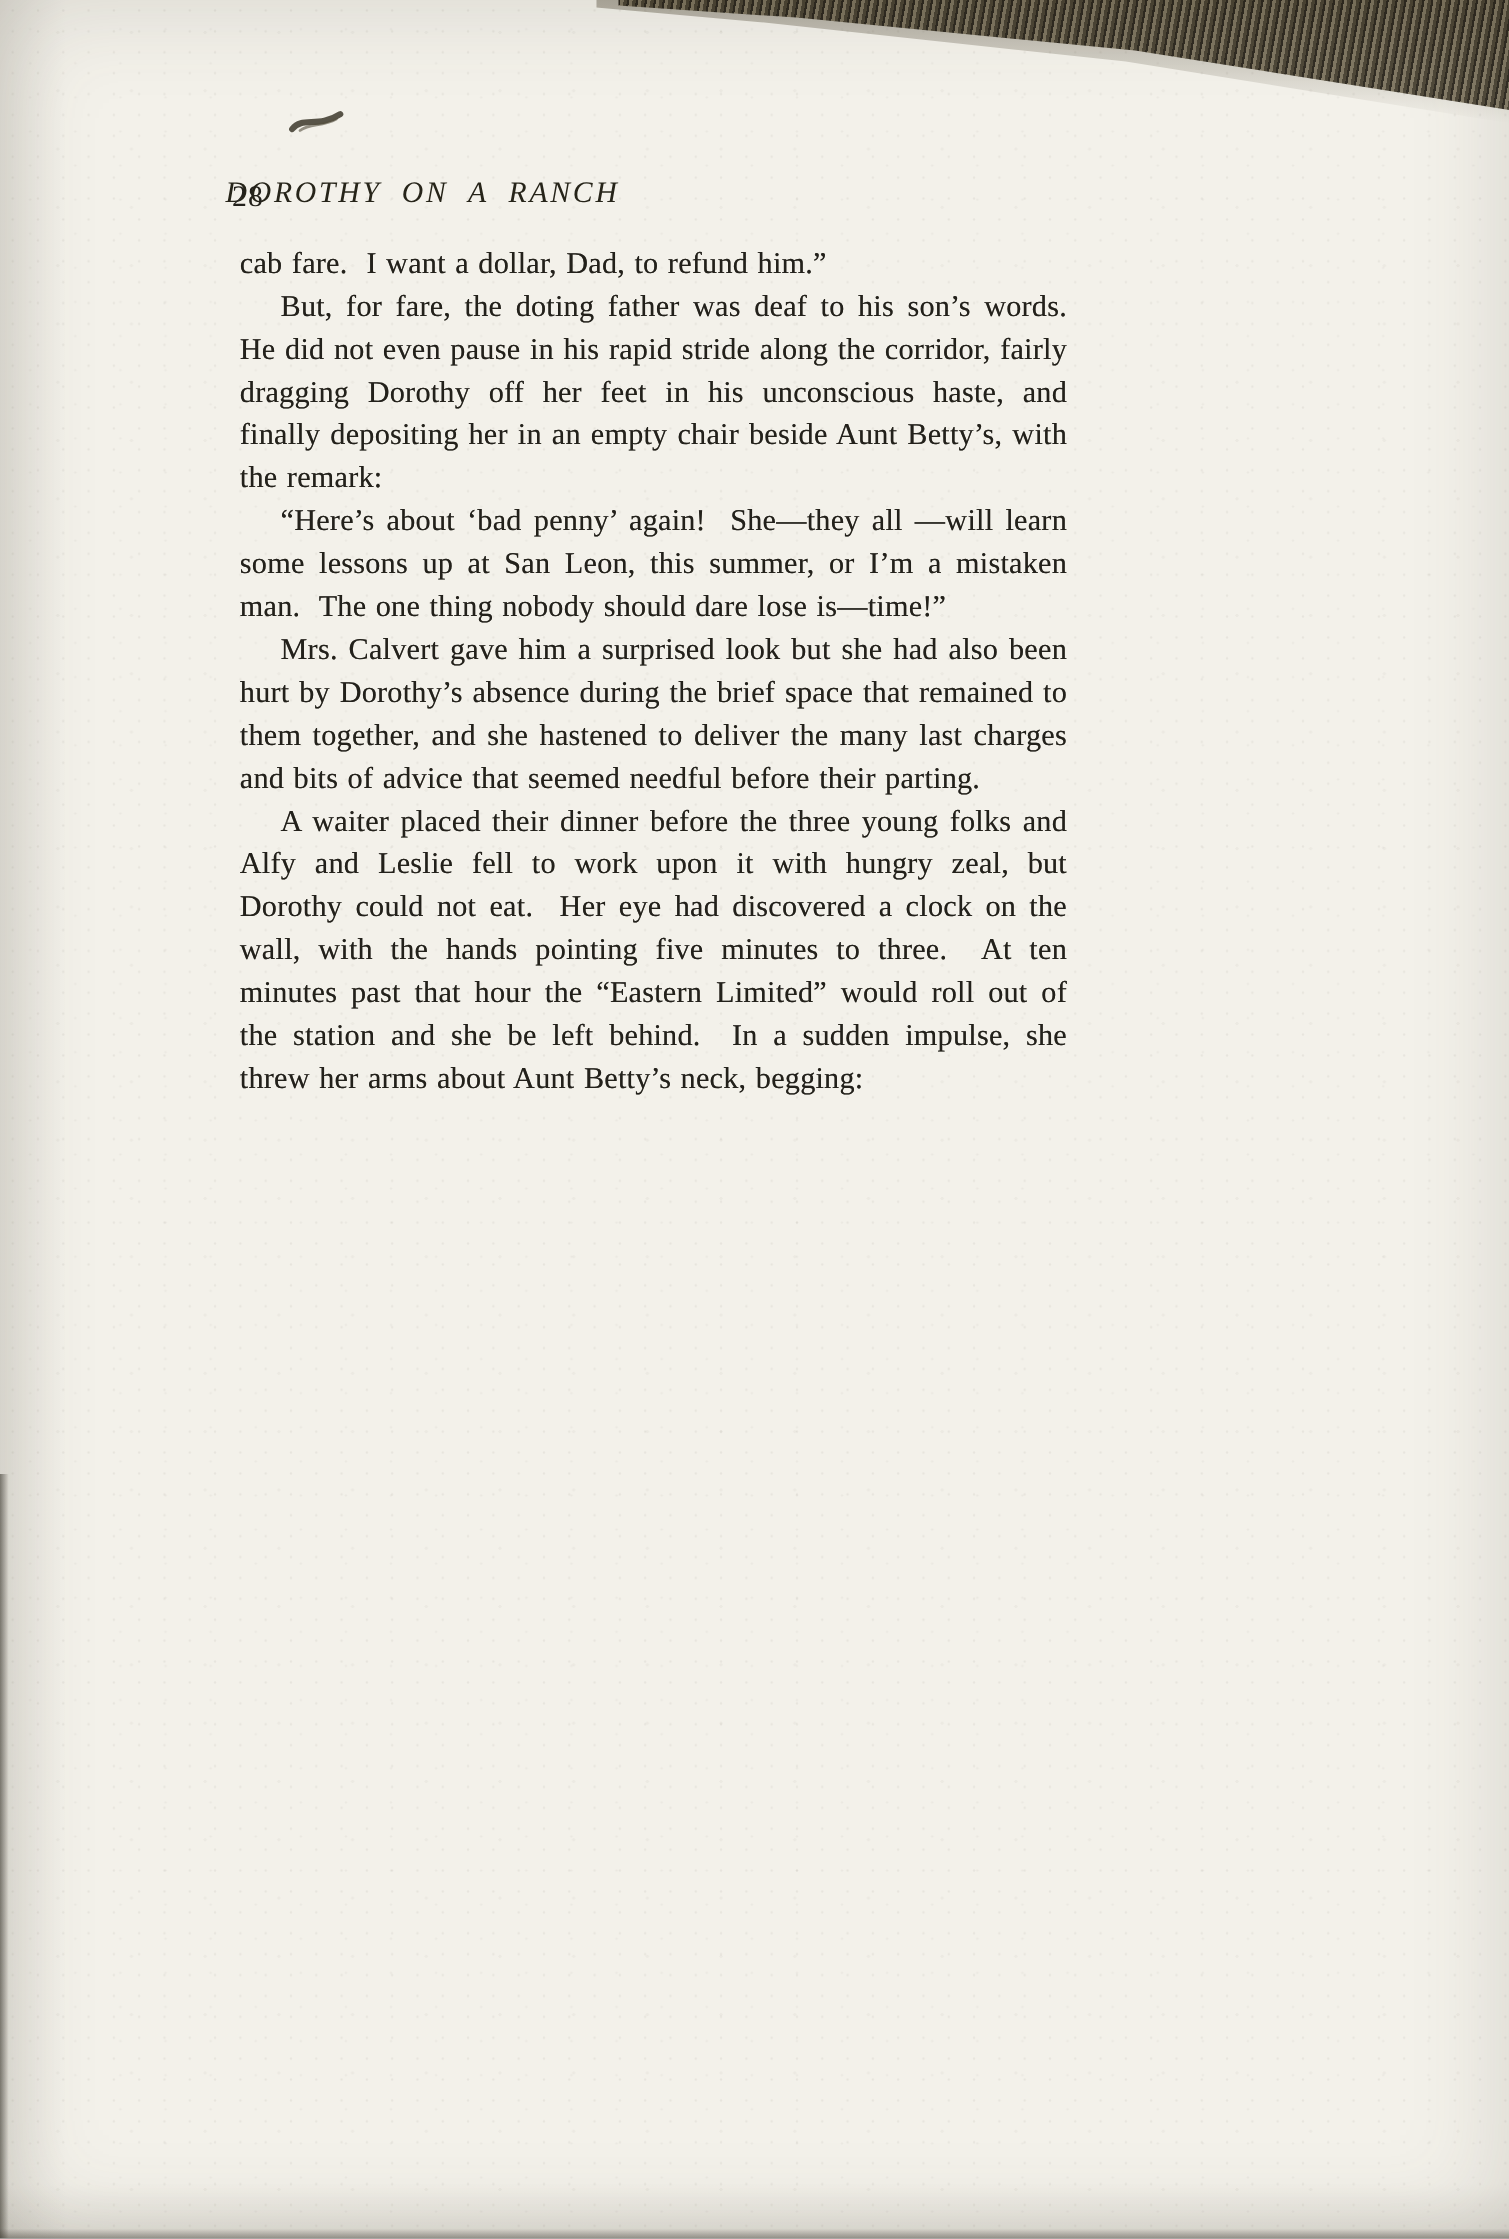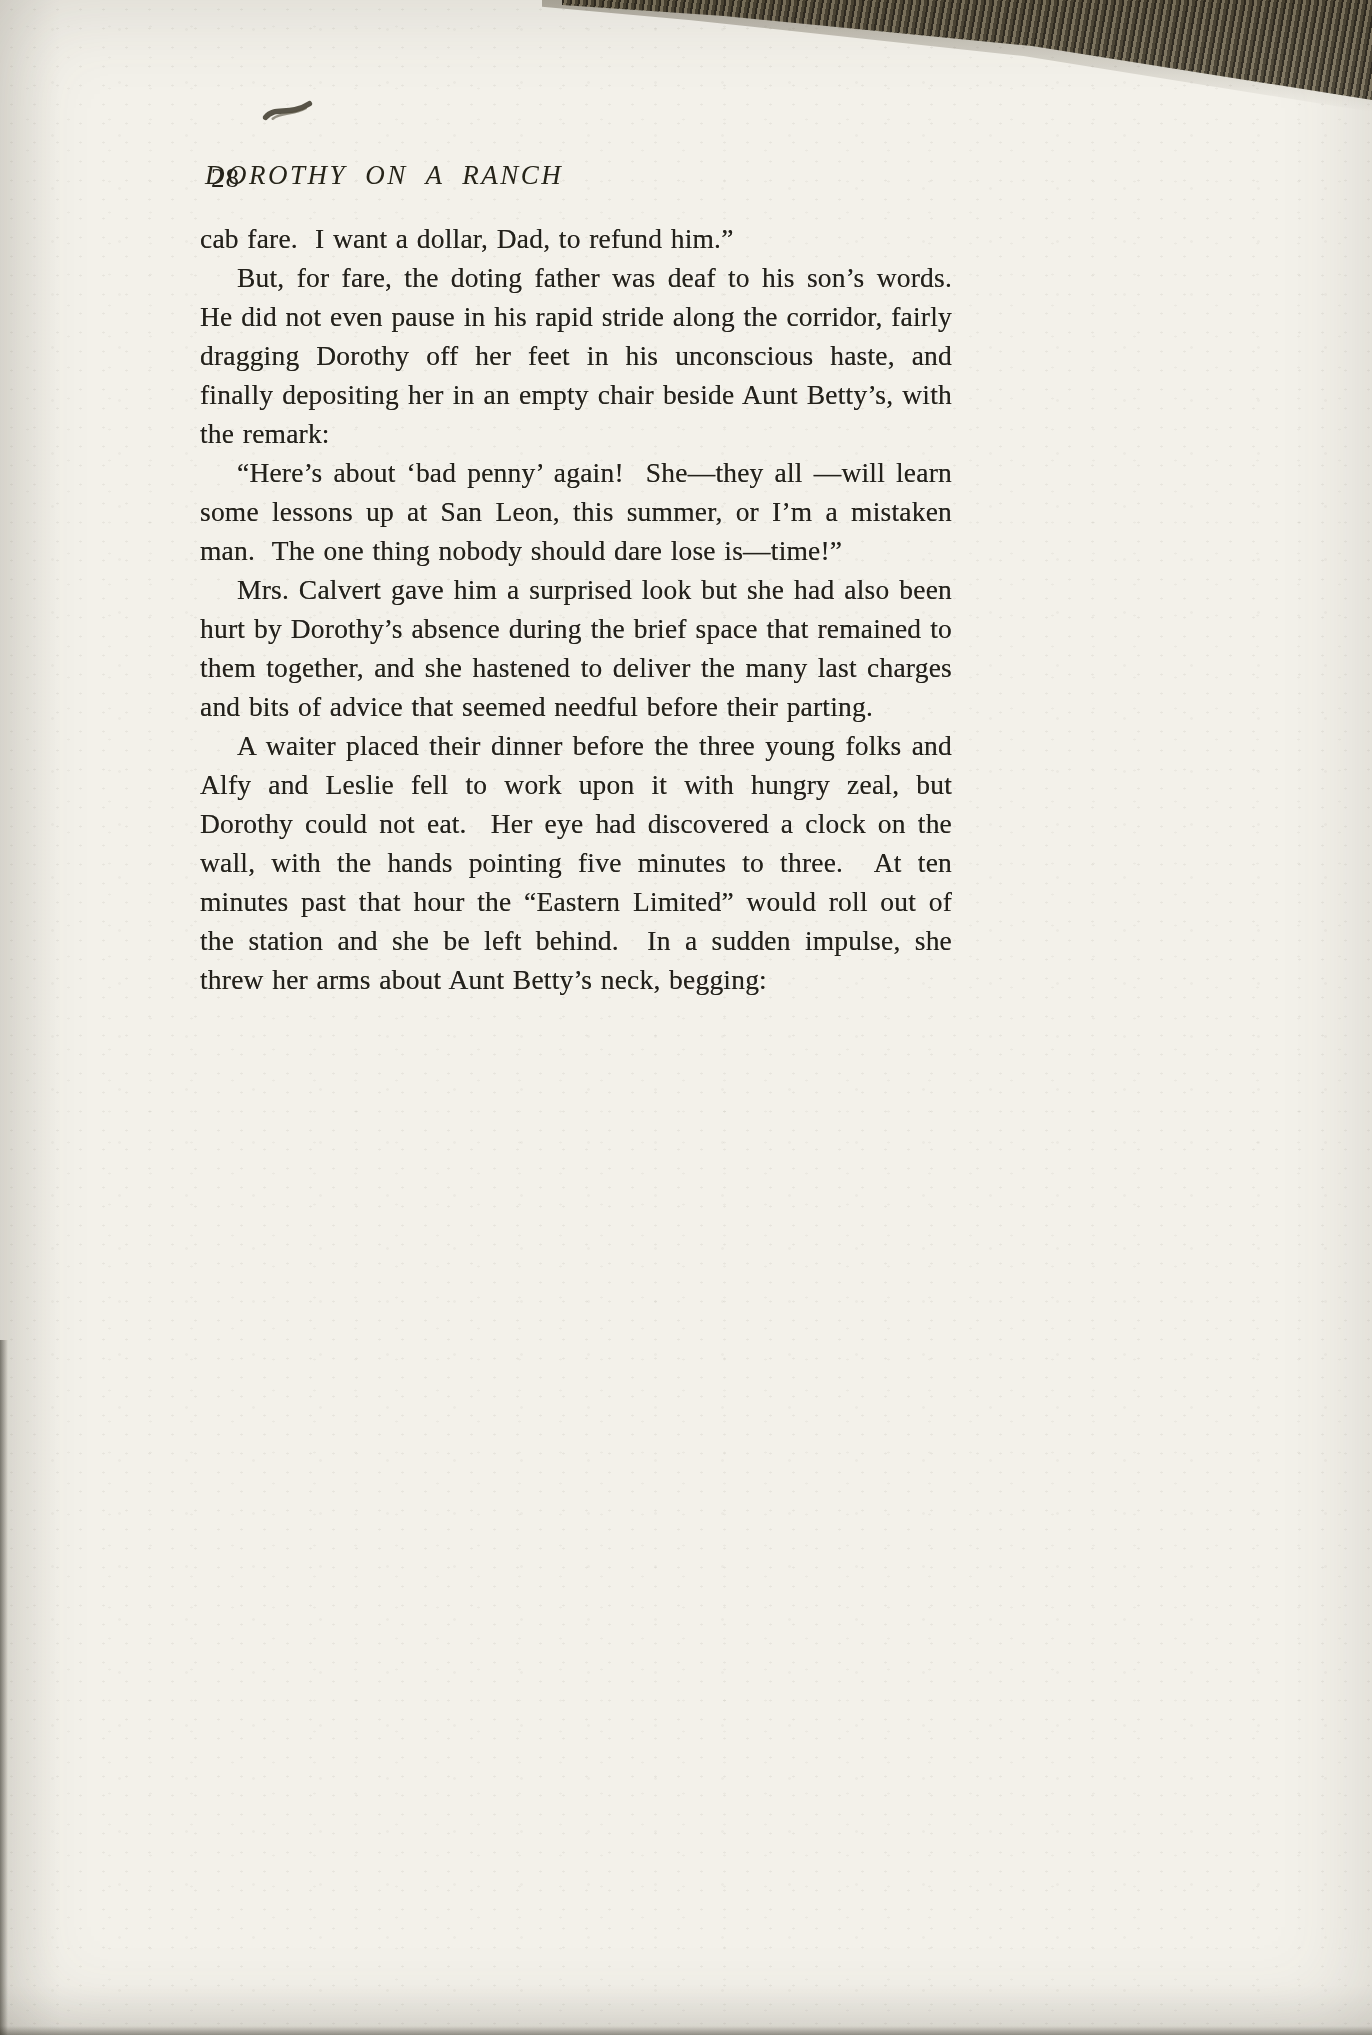--- a/index.html
+++ b/index.html
@@ -81,21 +81,21 @@
     text-align: left;
     font-style: italic;
     font-size: 27px;
     letter-spacing: 2.5px;
     word-spacing: 9px;
     color: #262419;
   }
 
   .text-block {
     position: absolute;
-    left: 200px; top: 219px;
+    left: 218px; top: 219px;
     width: 752px;
     font-size: 27.5px;
     line-height: 39px;
     text-align: justify;
     letter-spacing: 0.2px;
     word-spacing: 1.5px;
     text-shadow: 0 0 0.5px rgba(35,33,27,0.6);
   }
   .para {
     margin: 0;

